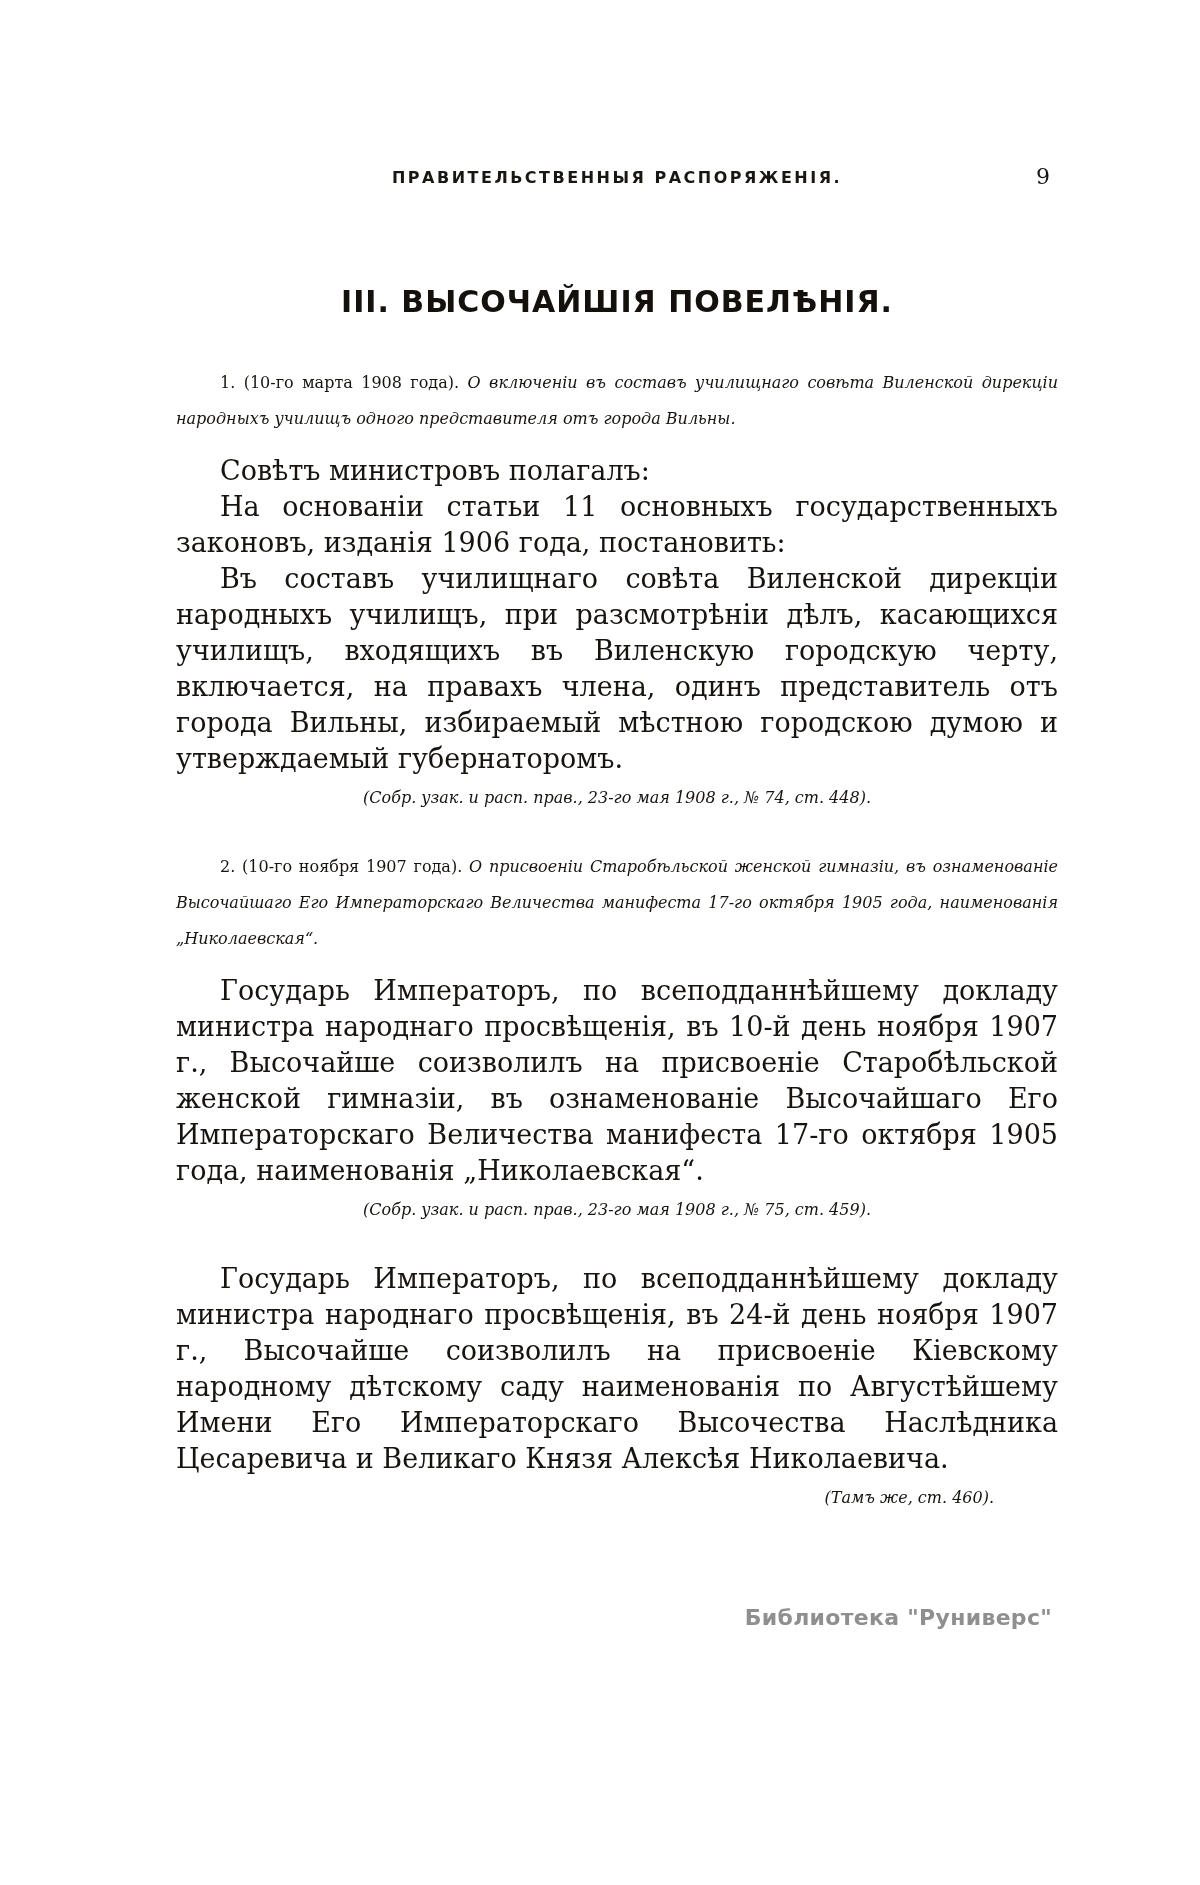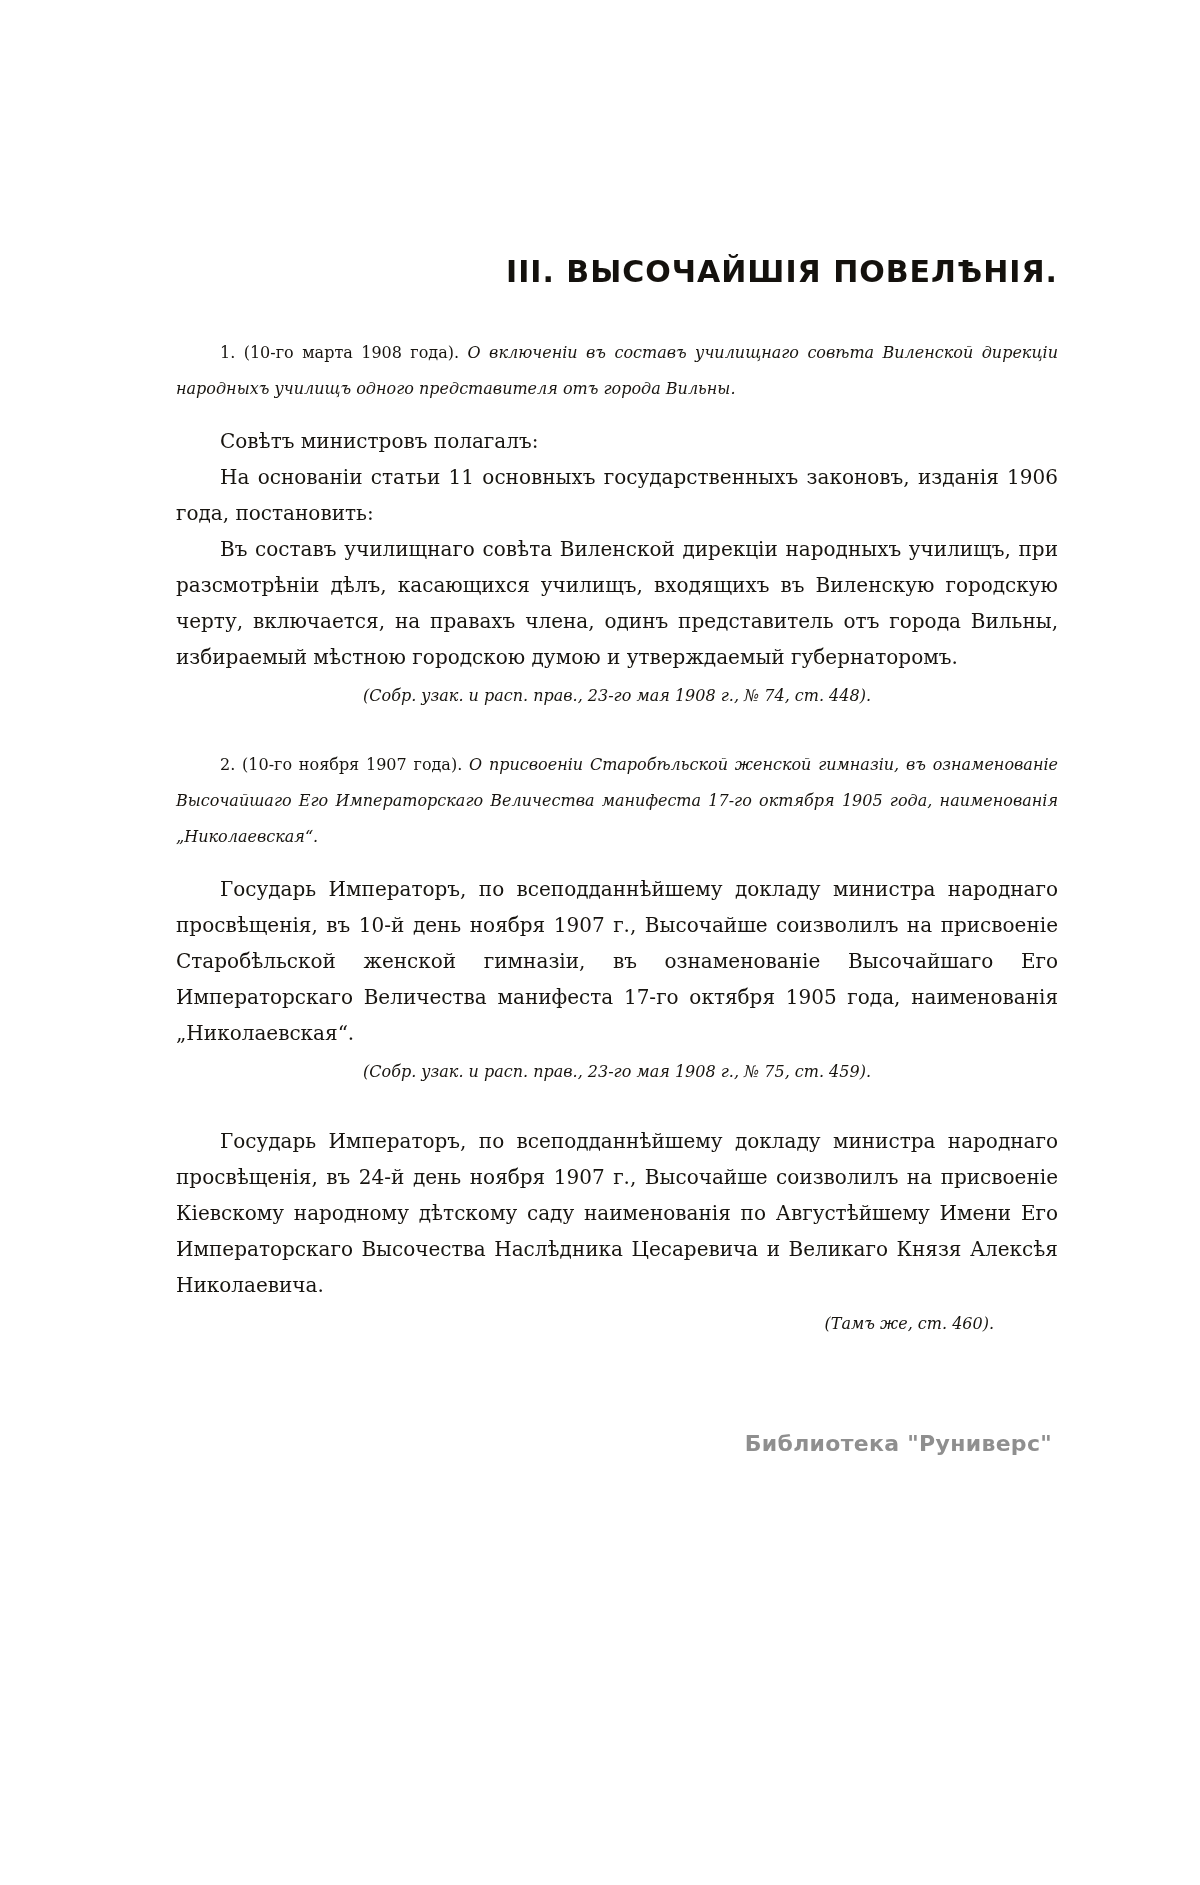--- a/index.html
+++ b/index.html
@@ -36,41 +36,41 @@
   }
   .page-number {
     position: absolute;
     top: -4px;
     right: 8px;
     font-size: 22px;
     font-weight: normal;
     letter-spacing: 0;
   }
   .chapter-title {
-    text-align: right;
+    text-align: center;
     font-family: "DejaVu Sans", "Liberation Sans", sans-serif;
     font-weight: bold;
     font-size: 30px;
     letter-spacing: 1px;
     margin: 86px 0 46px 0;
     color: #14110d;
   }
   .decree { margin: 0; }
   .decree + .decree { margin-top: 36px; }
   .intro {
     font-size: 16px;
     line-height: 36px;
     text-indent: 44px;
     text-align: justify;
     margin: 0 0 16px 0;
   }
   .intro .prefix { font-style: normal; }
   .intro .subject { font-style: italic; }
   .para {
-    font-size: 20px;
+    font-size: 27px;
     line-height: 36px;
     text-indent: 44px;
     text-align: justify;
     margin: 0;
   }
   .citation {
     font-size: 16px;
     font-style: italic;
     line-height: 30px;
     text-align: center;
@@ -88,20 +88,24 @@
     font-size: 22px;
     color: #8f8f8f;
     letter-spacing: 0.3px;
   }
 </style>
 </head>
 <body>
 
 <div class="page">
 
+  <div class="running-header">
+    <span class="running-title">ПРАВИТЕЛЬСТВЕННЫЯ РАСПОРЯЖЕНІЯ.</span>
+    <span class="page-number">9</span>
+  </div>
 
   <h1 class="chapter-title">III. ВЫСОЧАЙШІЯ ПОВЕЛѢНІЯ.</h1>
 
   <section class="decree">
     <p class="intro">
       <span class="prefix">1. (10-го марта 1908 года).</span>
       <span class="subject">О включеніи въ составъ училищнаго совѣта Виленской дирекціи народныхъ училищъ одного представителя отъ города Вильны.</span>
     </p>
     <p class="para">Совѣтъ министровъ полагалъ:</p>
     <p class="para">На основаніи статьи 11 основныхъ государственныхъ законовъ, изданія 1906 года, постановить:</p>

